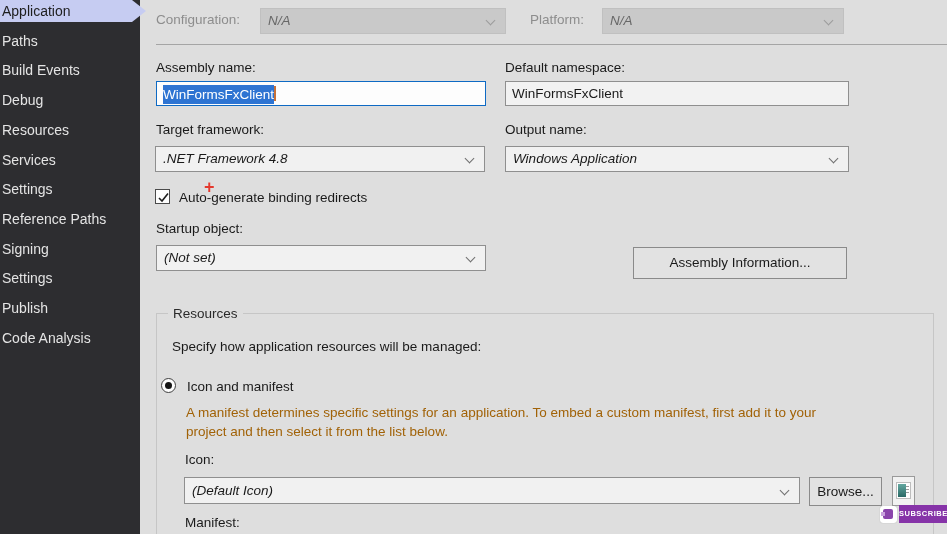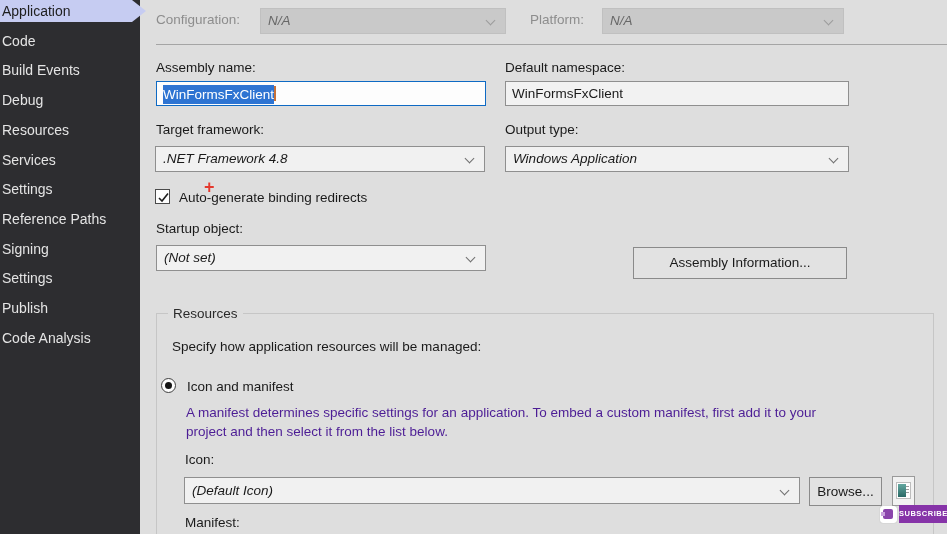--- a/index.html
+++ b/index.html
@@ -59,21 +59,21 @@
   .radio .dot {
     position:absolute; left:3px; top:3px; width:7px; height:7px;
     border-radius:50%; background:#151515;
   }
   
   .groupbox { position:absolute; border:1px solid #c6c6c6; }
   .legend {
     position:absolute; top:-9px; left:11px; background:#dedede;
     padding:0 5px; line-height:17px; color:#2a2a2a;
   }
-  .help { position:absolute; line-height:19px; color:#4c1d95; }
+  .help { position:absolute; line-height:19px; color:#a16207; }
   
   .red-plus {
     position:absolute; color:#e3392e; font-size:18px; font-weight:bold;
     line-height:14px; text-shadow:0 0 1px rgba(255,255,255,.6); z-index:5;
   }
   .red-plus::after { content:"+"; }
   
   .icon-btn { position:absolute; background:#f2f2f2; border:1px solid #9a9a9a; }
   .img-icon { position:absolute; left:3px; top:5px; width:15px; height:17px; background:#fff; border:1px solid #bdbdbd; }
   .img-icon .pic { position:absolute; left:1px; top:1px; width:8px; height:13px; background:linear-gradient(#63a7a0, #2b6a66); }
@@ -89,21 +89,21 @@
   }
 </style>
 </head>
 <body>
 
 <div id="app">
 
   <div class="sidebar">
     <div class="sel-band"></div>
     <div class="nav-item selected" style="top:1px">Application</div>
-    <div class="nav-item" style="top:30.7px">Code</div>
+    <div class="nav-item" style="top:30.7px">Paths</div>
     <div class="nav-item" style="top:60.4px">Build Events</div>
     <div class="nav-item" style="top:90.1px">Debug</div>
     <div class="nav-item" style="top:119.8px">Resources</div>
     <div class="nav-item" style="top:149.5px">Services</div>
     <div class="nav-item" style="top:179.2px">Settings</div>
     <div class="nav-item" style="top:208.9px">Reference Paths</div>
     <div class="nav-item" style="top:238.6px">Signing</div>
     <div class="nav-item" style="top:268.3px">Settings</div>
     <div class="nav-item" style="top:298px">Publish</div>
     <div class="nav-item" style="top:327.7px">Code Analysis</div>
@@ -125,21 +125,21 @@
   <div class="lbl" style="left:505px; top:60px">Default namespace:</div>
 
   <div class="tfield focused" style="left:156px; top:81px; width:330px; height:25px">
     <span class="seltext">WinFormsFxClient</span><span class="caret"></span>
   </div>
   <div class="tfield" style="left:505px; top:81px; width:344px; height:25px">
     <span>WinFormsFxClient</span>
   </div>
 
   <div class="lbl" style="left:156px; top:122px">Target framework:</div>
-  <div class="lbl" style="left:505px; top:122px">Output type:</div>
+  <div class="lbl" style="left:505px; top:122px">Output name:</div>
 
   <div class="select" style="left:155px; top:146px; width:330px; height:26px">
     <span class="val">.NET Framework 4.8</span>
     <span class="chev"></span>
   </div>
   <div class="select" style="left:505px; top:146px; width:344px; height:26px">
     <span class="val">Windows Application</span>
     <span class="chev"></span>
   </div>
 

